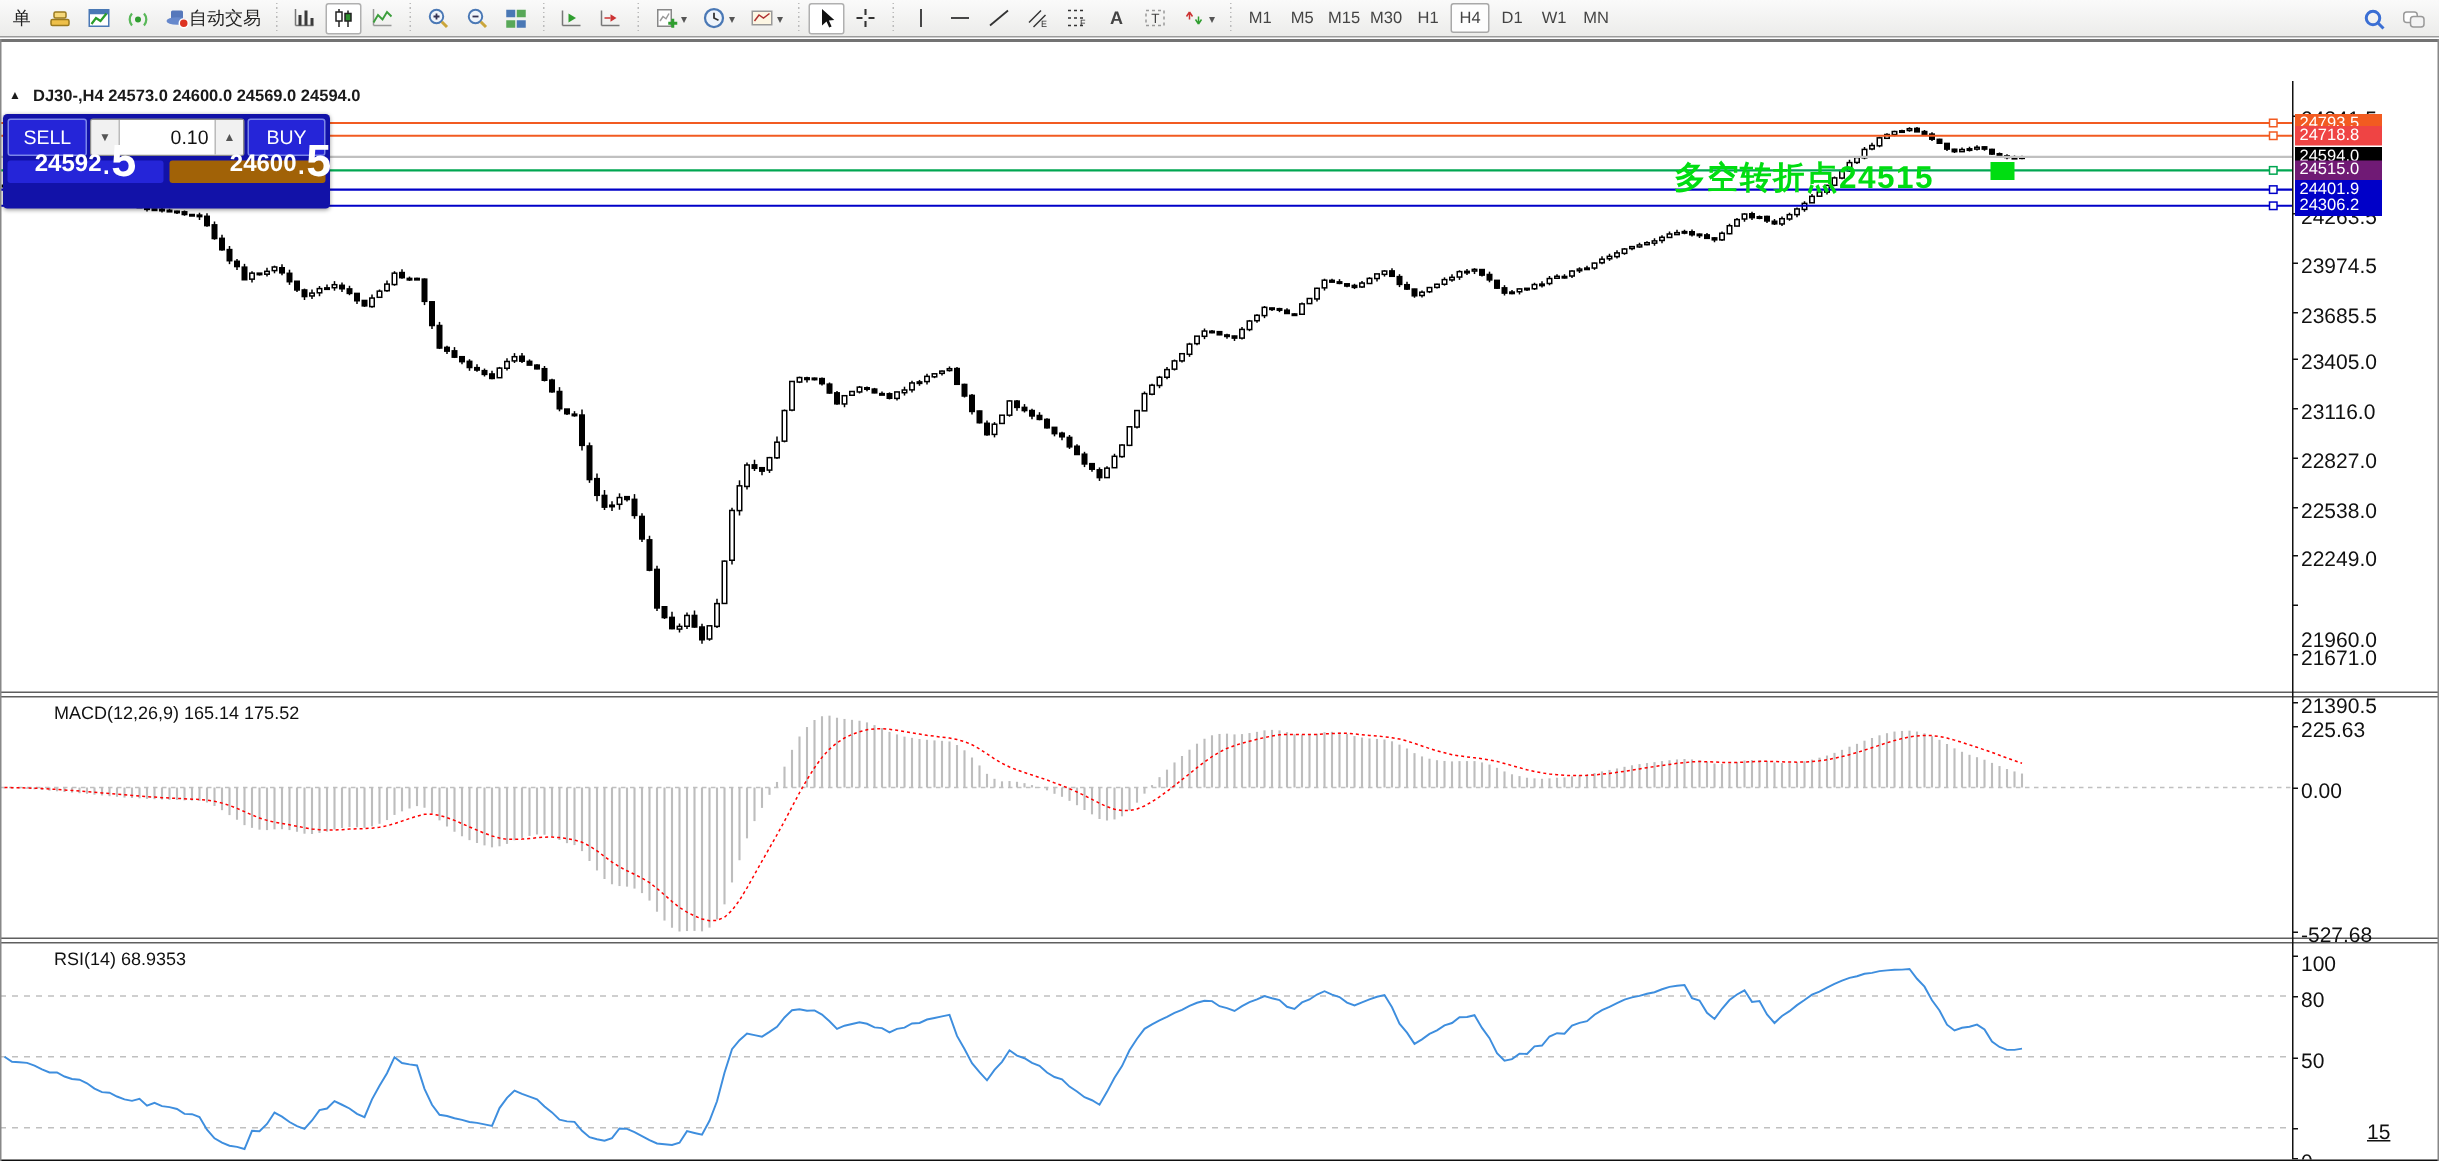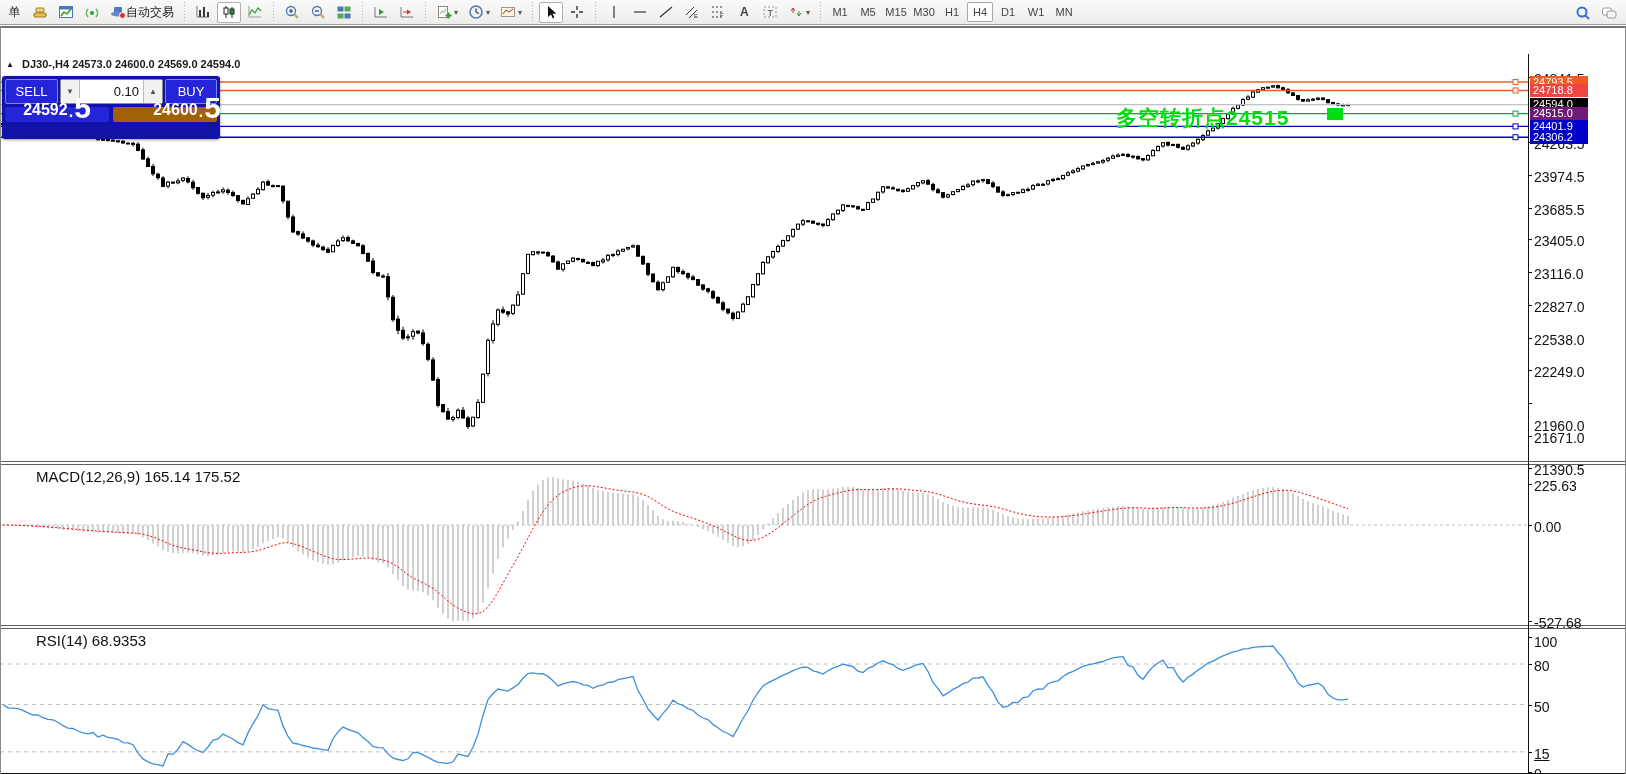--- a/index.html
+++ b/index.html
@@ -31,21 +31,21 @@
   .sepbar{position:absolute;left:0;width:1626px;height:4px;background:#fff;
     border-top:1px solid #5f5f5f;border-bottom:1px solid #5f5f5f;box-sizing:border-box;z-index:4;}
   #price-col{position:absolute;left:1529px;top:26px;width:97px;height:719px;background:#fff;z-index:3;}
   #vaxis{position:absolute;left:1528px;top:26px;width:1px;height:719px;background:#111;z-index:4;}
   .axlab{position:absolute;font-size:14px;color:#111;white-space:nowrap;z-index:4;}
   .axtick{position:absolute;width:4px;height:1px;background:#111;z-index:4;}
   .pricetag{position:absolute;left:1530px;height:13px;line-height:13px;padding:0 3px;min-width:52px;
     font-size:11px;color:#fff;z-index:7;}
   #timeaxis{position:absolute;left:0;top:745px;width:1626px;height:29px;background:#fff;
     border-top:1px solid #111;box-sizing:border-box;z-index:5;}
-  .indlabel{position:absolute;font-size:15px;color:#111;z-index:5;padding-left:32px;}
+  .indlabel{position:absolute;font-size:12px;color:#111;z-index:5;padding-left:32px;}
   
   #annotation{position:absolute;left:1116px;top:76px;font-size:21px;font-weight:700;
     letter-spacing:1px;z-index:5;white-space:nowrap;}
   #green-box{position:absolute;left:1327px;top:80px;width:16px;height:12px;z-index:5;}
   
   #trade-panel{position:absolute;left:2px;top:48px;width:218px;height:63px;border-radius:3px;
     z-index:8;box-shadow:0 1px 3px rgba(0,0,0,.4);}
   .tp-btn{position:absolute;color:#fff;border:1px solid #7b86e8;border-radius:2px;
     display:flex;align-items:center;justify-content:center;font-size:13px;box-sizing:border-box;}
   #tp-sell{left:3px;top:3px;width:53px;height:25px;}
@@ -1172,21 +1172,21 @@
       <div class="axlab" style="left: 1534px; top: 491px;">0.00</div>
       <div class="axtick" style="left: 1528px; top: 497px;"></div>
       <div class="axlab" style="left: 1534px; top: 587.038px;">-527.68</div>
       <div class="axtick" style="left: 1528px; top: 593.038px;"></div>
       <div class="axlab" style="left: 1534px; top: 606px;">100</div>
       <div class="axtick" style="left: 1528px; top: 609px;"></div>
       <div class="axlab" style="left: 1534px; top: 630px;">80</div>
       <div class="axtick" style="left: 1528px; top: 636px;"></div>
       <div class="axlab" style="left: 1534px; top: 670.5px;">50</div>
       <div class="axtick" style="left: 1528px; top: 676.5px;"></div>
-      <div class="axlab" style="left: 1534px; top: 717.75px; text-decoration: underline;">15</div>
+      <div class="axlab" style="left: 1578px; top: 717.75px; text-decoration: underline;">15</div>
       <div class="axtick" style="left: 1528px; top: 723.75px;"></div>
       <div class="axlab" style="left: 1534px; top: 738px;">0</div>
       <div class="axtick" style="left: 1528px; top: 744px;"></div>
       <div class="pricetag" style="top: 47.5px; background: rgb(242, 91, 33);">24793.5</div>
       <div class="pricetag" style="top: 55.9694px; background: #ef4444;">24718.8</div>
       <div class="pricetag" style="top: 70.119px; background: rgb(0, 0, 0);">24594.0</div>
       <div class="pricetag" style="top: 79.076px; background: #701a75;">24515.0</div>
       <div class="pricetag" style="top: 91.8991px; background: rgb(0, 0, 200);">24401.9</div>
       <div class="pricetag" style="top: 102.749px; background: rgb(0, 0, 200);">24306.2</div>
     </div>

